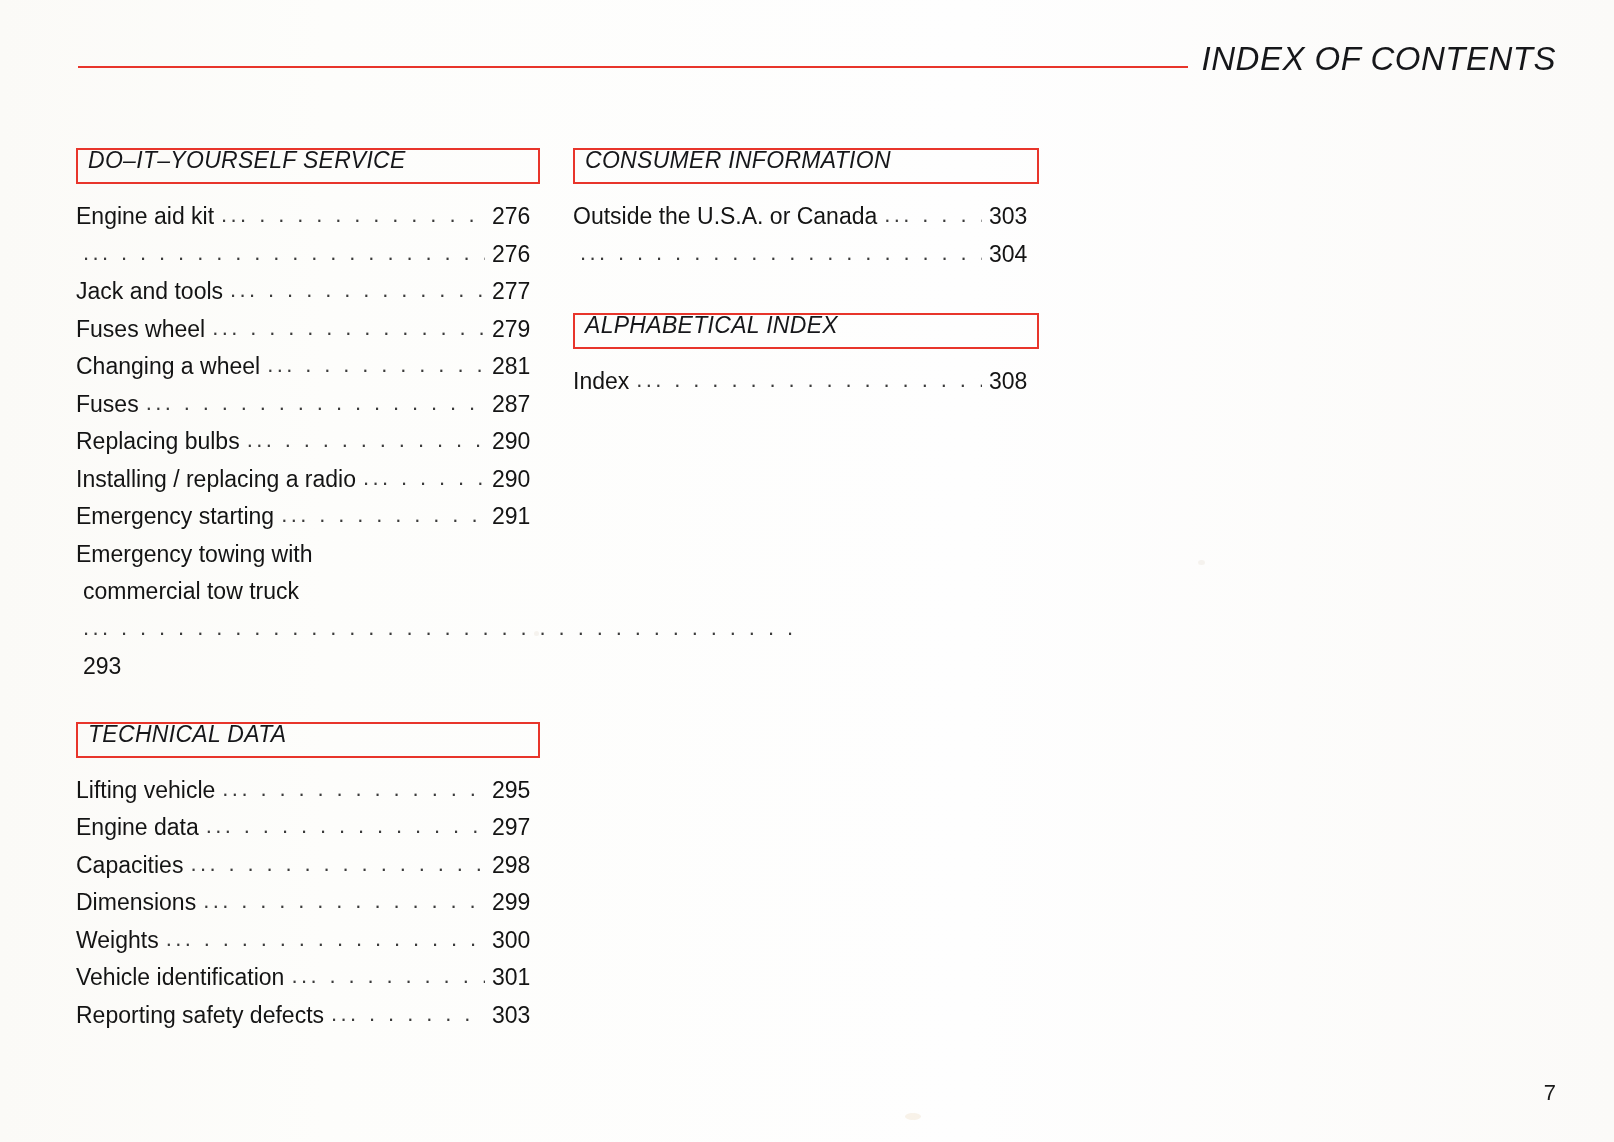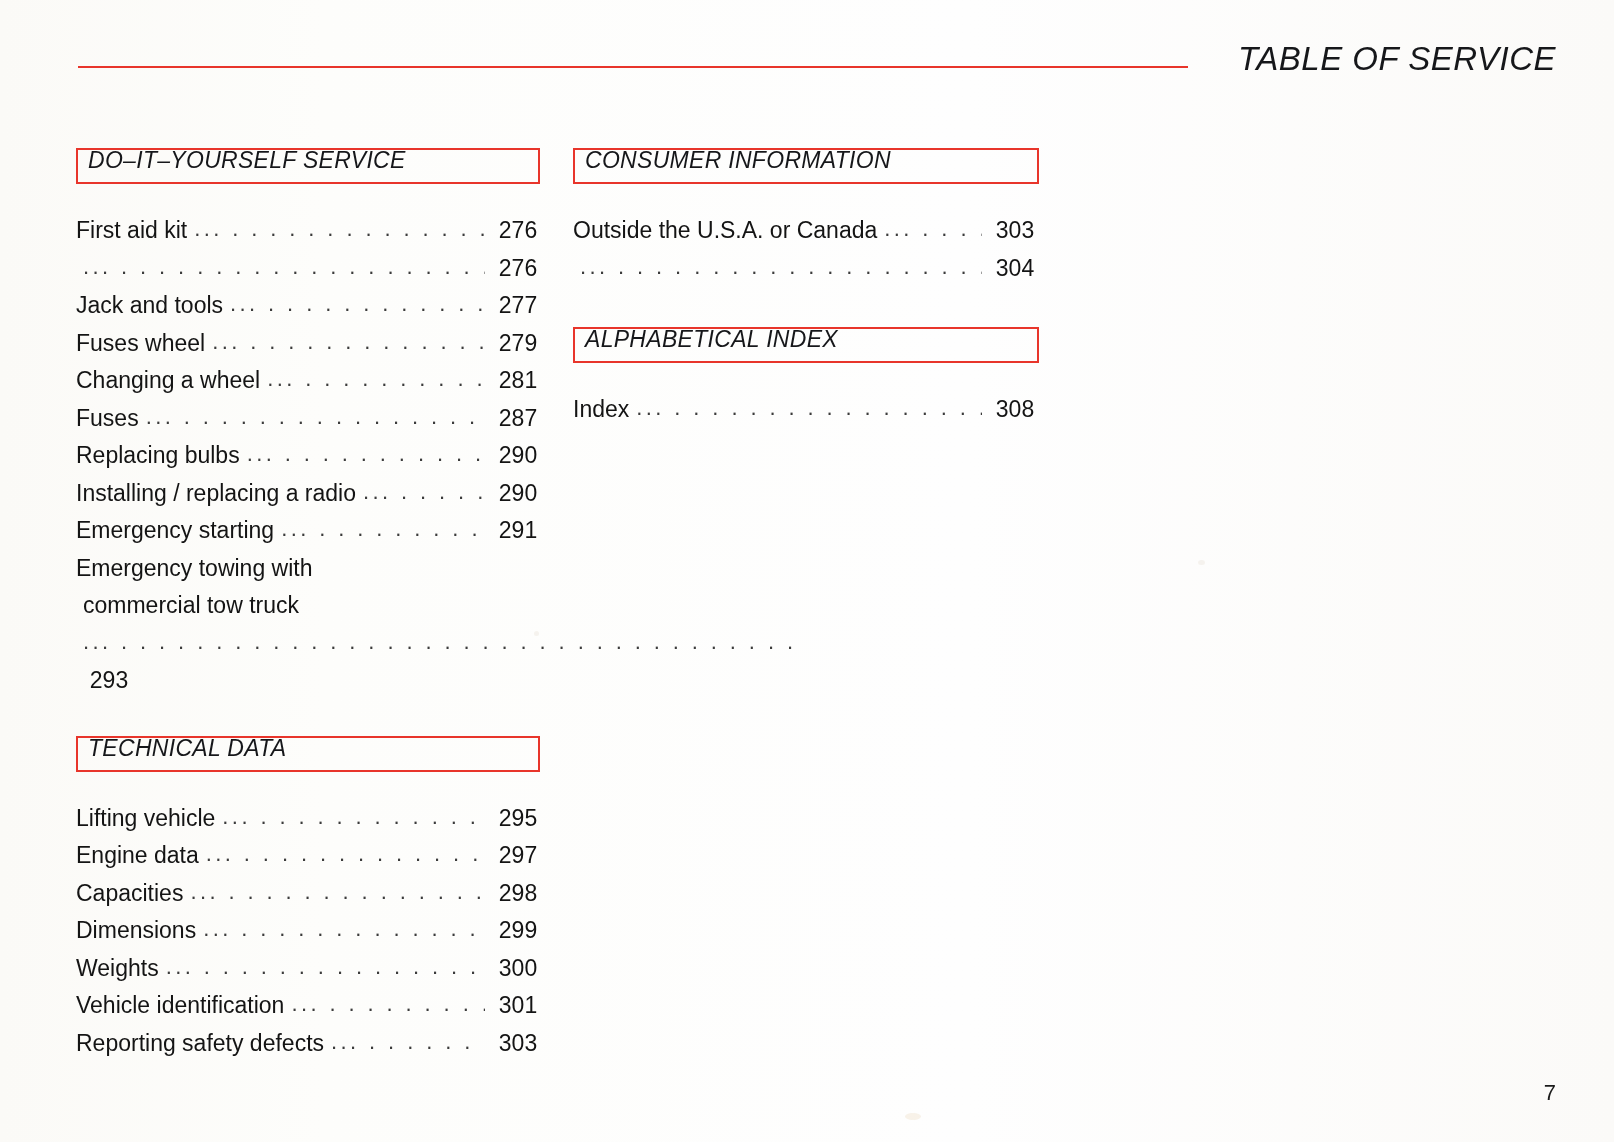--- a/index.html
+++ b/index.html
@@ -55,21 +55,21 @@
   }
   .col-left  { left: 76px;  width: 468px; }
   .col-right { left: 573px; width: 468px; }
 
   .section { margin-bottom: 22px; }
 
   .section-head {
     border: 2px solid #e8352b;
     height: 32px;
     position: relative;
-    margin-bottom: 28px;
+    margin-bottom: 14px;
   }
   .section-head .label {
     position: absolute;
     left: 10px;
     top: -3px;
     font-style: italic;
     font-size: 23px;
     letter-spacing: 0.3px;
     background: transparent;
     white-space: nowrap;
@@ -95,21 +95,21 @@
     margin: 0 7px;
     overflow: hidden;
     white-space: nowrap;
     color: #3b3b3b;
     font-size: 22px;
     letter-spacing: 3.4px;
     transform: translateY(-2px);
   }
   .entry .page-no {
     flex: 0 0 auto;
-    text-align: center;
+    text-align: left;
     min-width: 52px;
   }
 
   
   .entry.two-line {
     display: block;
     white-space: normal;
   }
   .entry.two-line .line1 {
     display: block;
@@ -140,32 +140,32 @@
   .b2 { left: 905px;  top: 1113px; width: 16px; height: 7px; background:#f2e7d7; }
   .b3 { left: 534px;  top: 631px;  width: 5px;  height: 5px; }
 </style>
 </head>
 <body>
 
 <div class="page">
 
   <div class="header">
     <div class="header-rule"></div>
-    <div class="header-title">TABLE OF SERVICE</div>
+    <div class="header-title">INDEX OF CONTENTS</div>
   </div>
 
   <div class="col col-left">
 
     <div class="section">
       <div class="section-head">
         <span class="label">DO–IT–YOURSELF SERVICE</span>
       </div>
       <div class="entries">
         <div class="entry">
-          <span class="title">First aid kit</span>
+          <span class="title">Engine aid kit</span>
           <span class="dots">... . . . . . . . . . . . . . . . . . . . . . . . . . . . . . . . . . . . .</span>
           <span class="page-no">276</span>
         </div>
         <div class="entry">
           <span class="dots">... . . . . . . . . . . . . . . . . . . . . . . . . . . . . . . . . . . . .</span>
           <span class="page-no">276</span>
         </div>
         <div class="entry">
           <span class="title">Jack and tools</span>
           <span class="dots">... . . . . . . . . . . . . . . . . . . . . . . . . . . . . . . . . . . . .</span>

